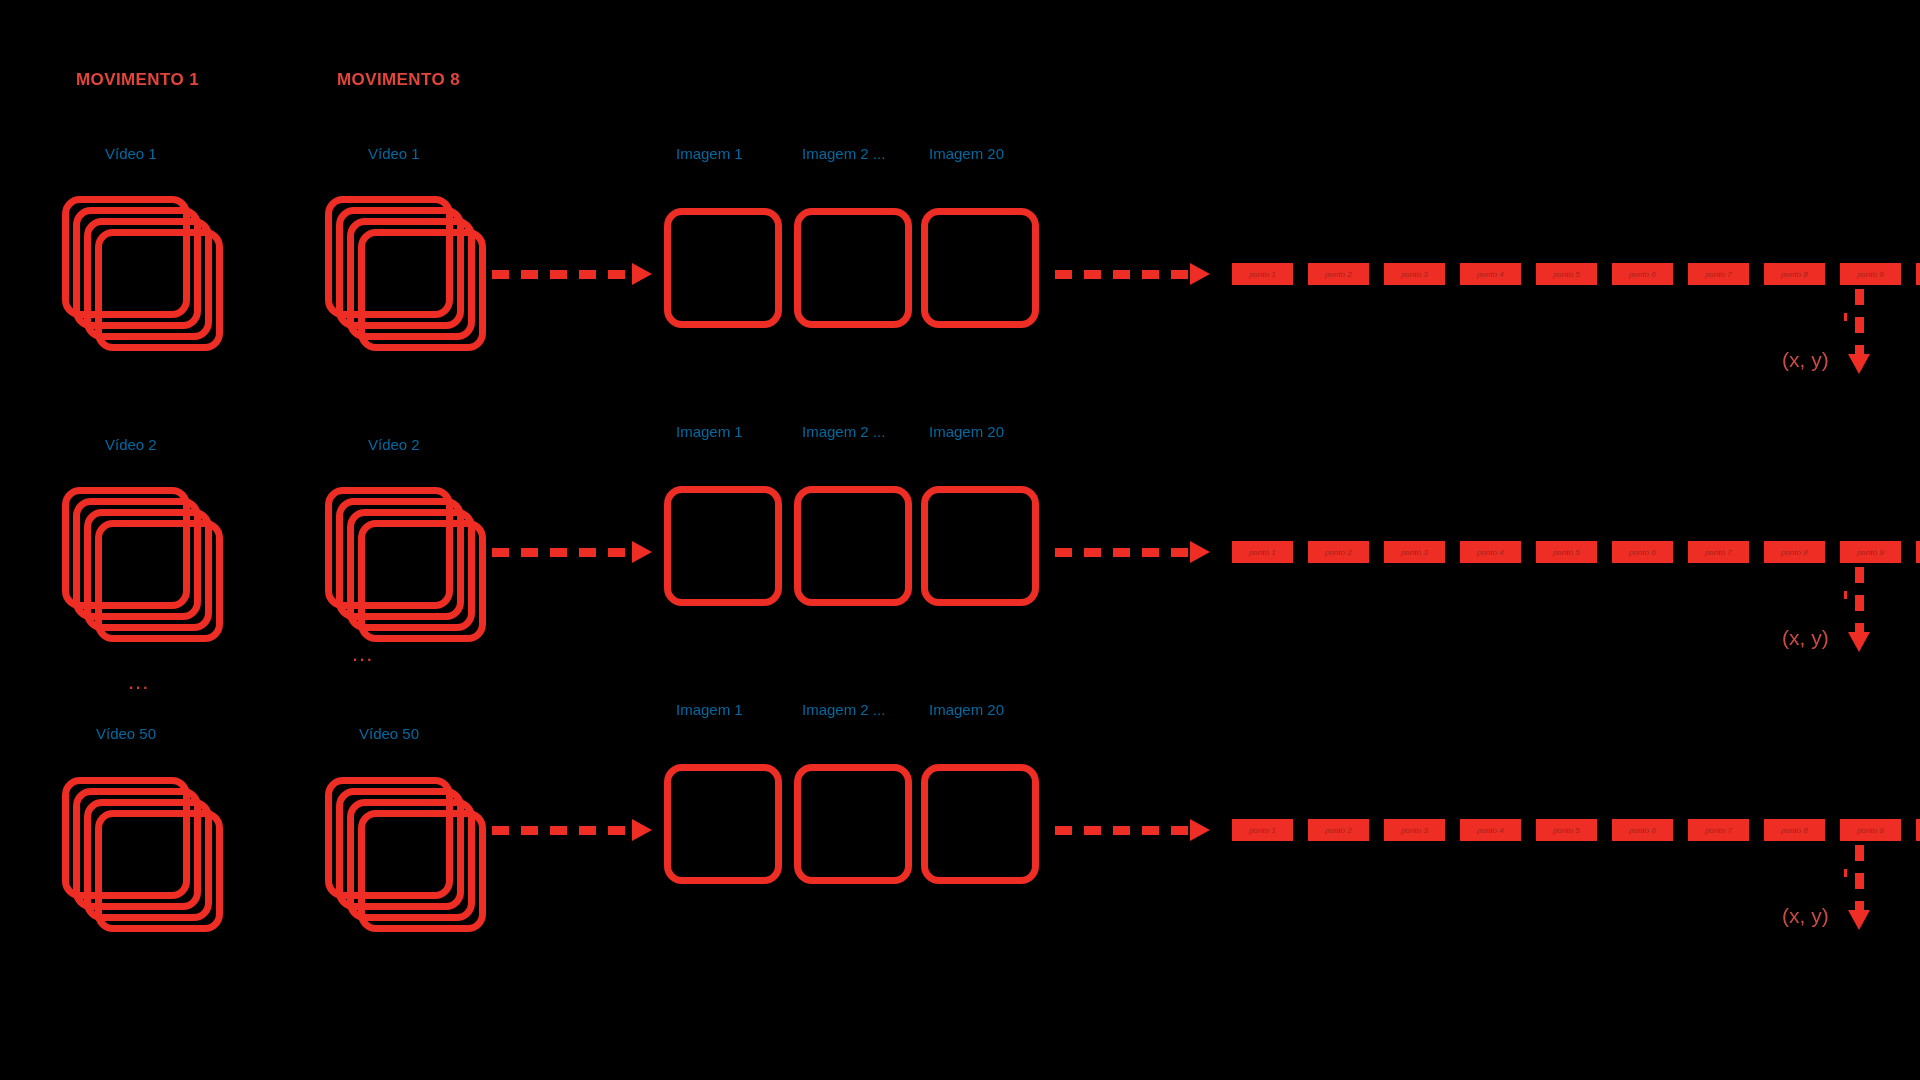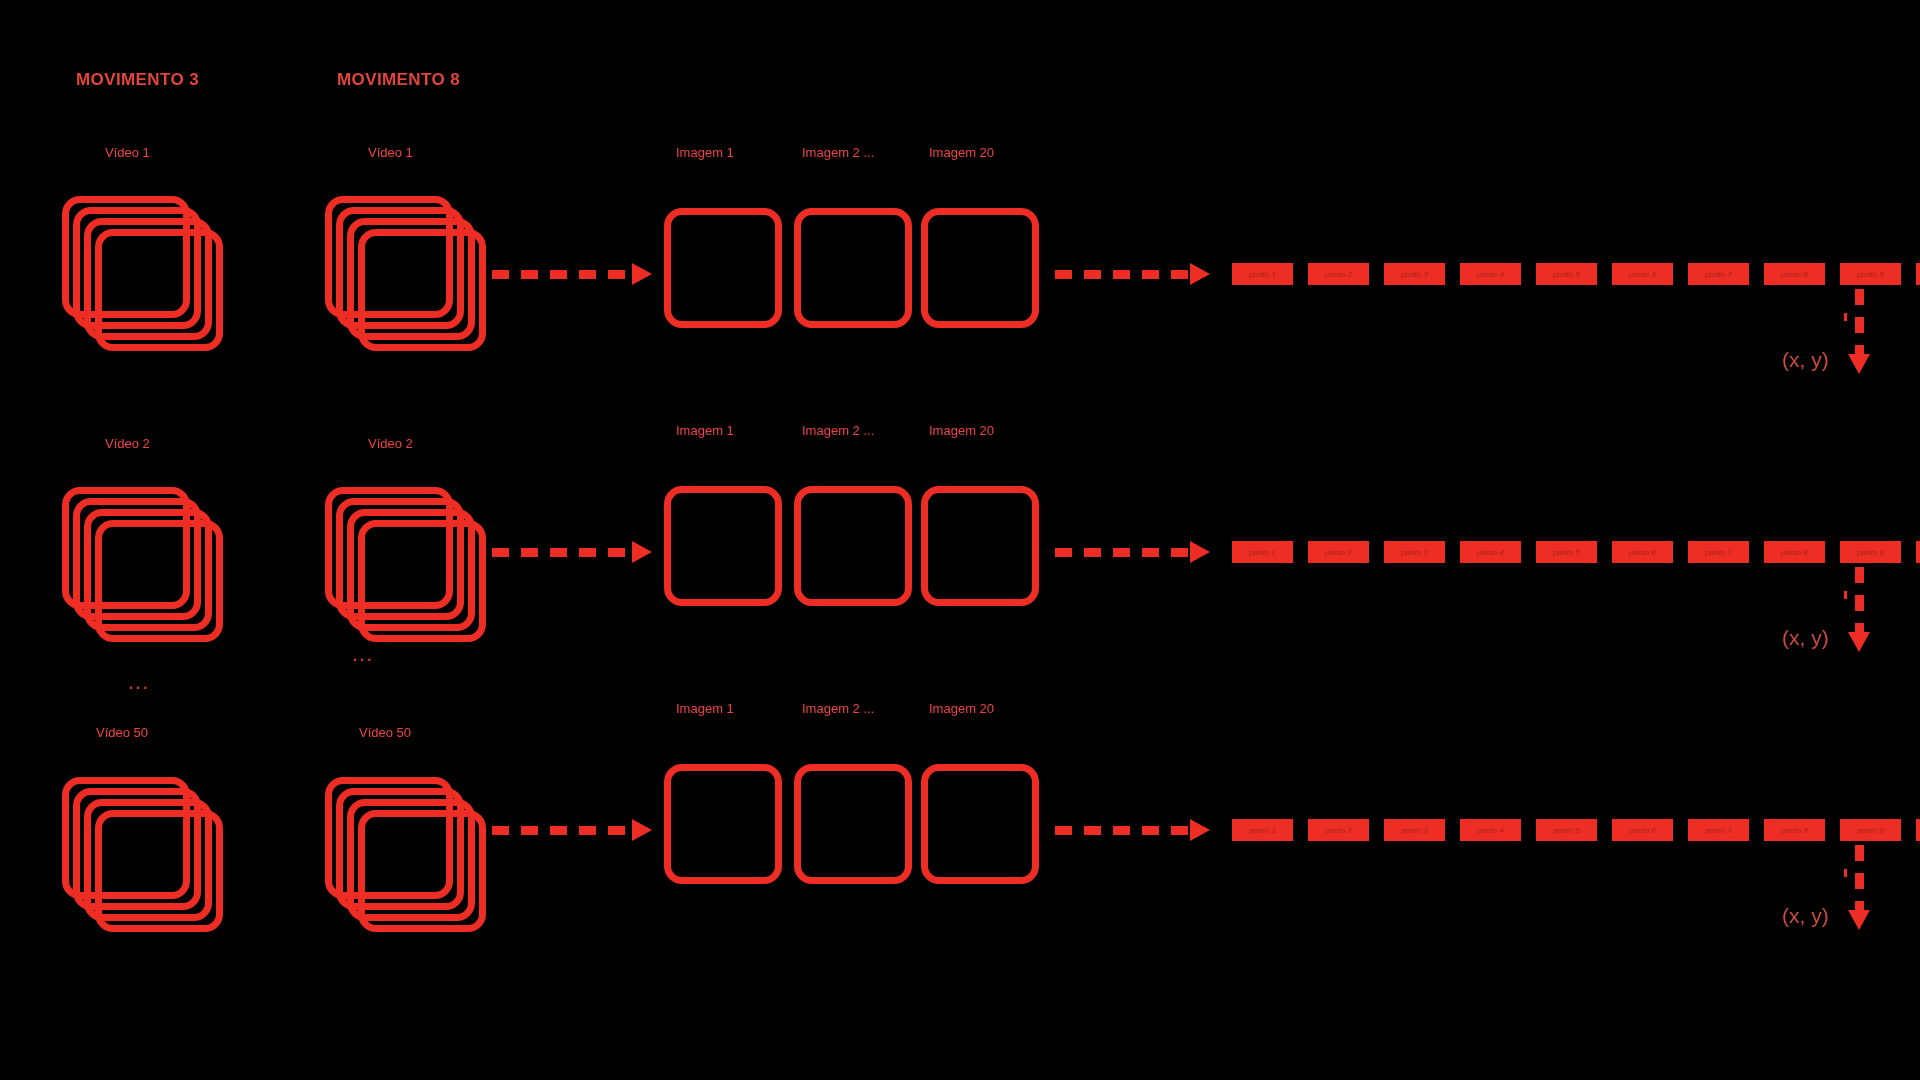--- a/index.html
+++ b/index.html
@@ -32,22 +32,22 @@
     letter-spacing: 0.4px;
     color: #E2453B;
     white-space: nowrap;
   }
   .col-header.h1 { left: 76px;  top: 70px; }
   .col-header.h2 { left: 337px; top: 70px; }
 
   
   .label {
     position: absolute;
-    font-size: 13px;
-    color: #ef4444;
+    font-size: 15px;
+    color: #0369a1;
     white-space: nowrap;
   }
 
   .ellipsis {
     position: absolute;
     font-size: 22px;
     line-height: 8px;
     color: #DE3A30;
     letter-spacing: 1px;
     white-space: nowrap;
@@ -171,21 +171,21 @@
     font-size: 21px;
     color: #CB4B42;
     white-space: nowrap;
   }
 </style>
 </head>
 <body>
 
 <div class="stage">
 
-  <div class="col-header h1">MOVIMENTO 3</div>
+  <div class="col-header h1">MOVIMENTO 1</div>
   <div class="col-header h2">MOVIMENTO 8</div>
 
   <div class="label" style="left:105px; top:145px;">Vídeo 1</div>
   <div class="stack" style="left:62px; top:196px;">
     <div class="card c4"></div>
     <div class="card c3"></div>
     <div class="card c2"></div>
     <div class="card c1"></div>
   </div>
 

